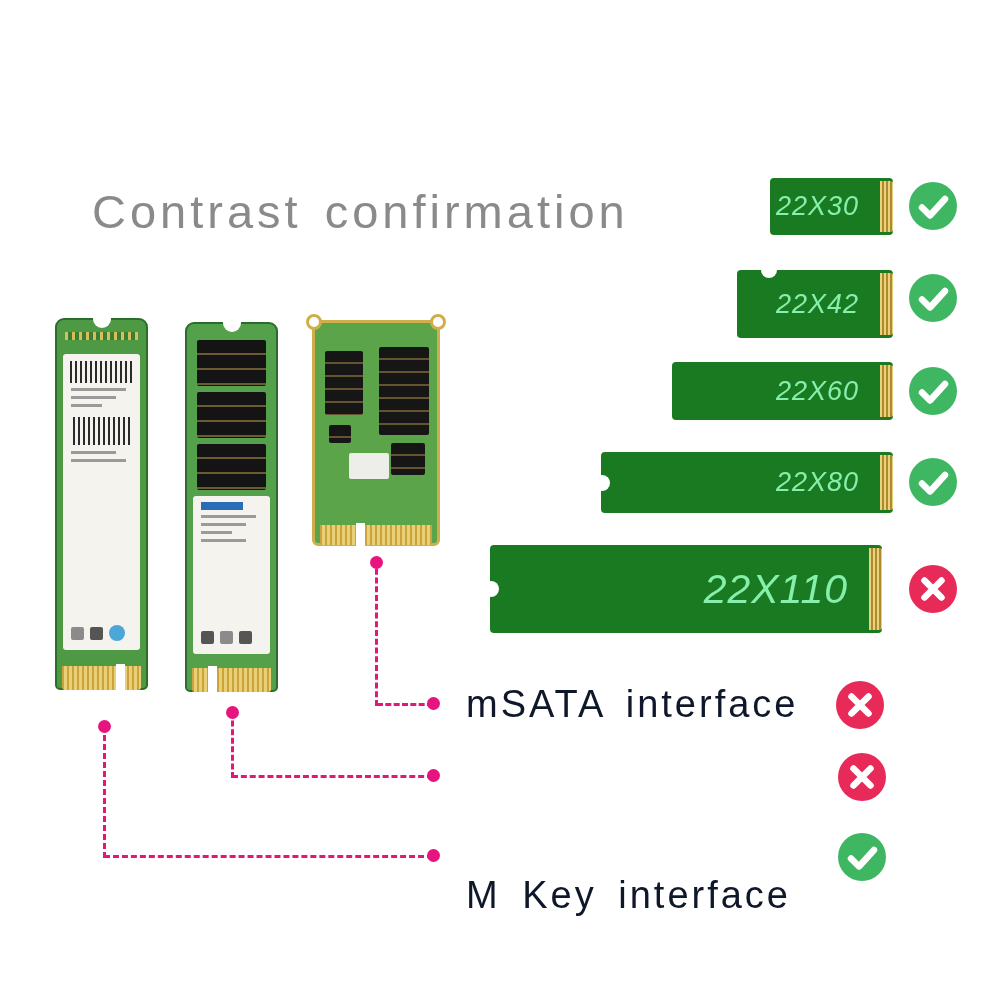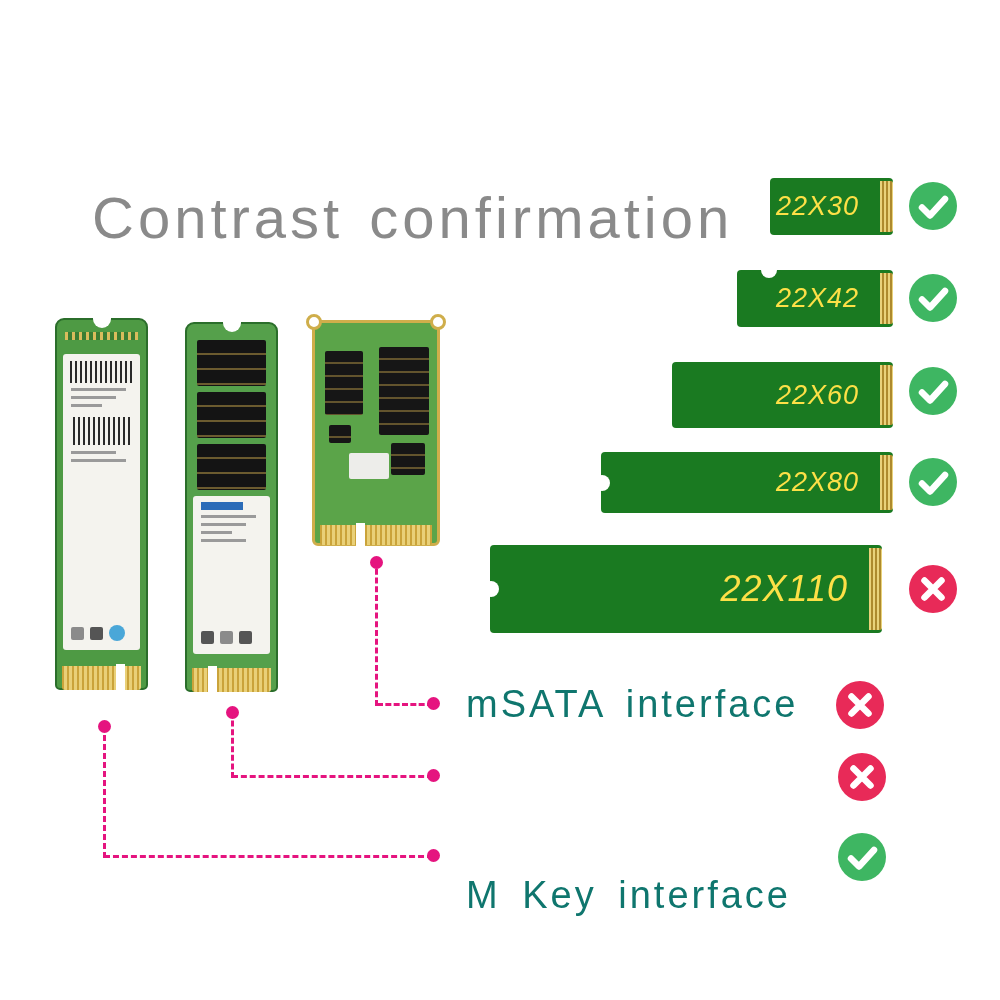--- a/index.html
+++ b/index.html
@@ -1,53 +1,53 @@
 <!DOCTYPE html>
 <html><head>
 <meta charset="utf-8">
 <style>
   * { margin:0; padding:0; box-sizing:border-box; }
   body { font-family:"Liberation Sans", sans-serif; background:#fff; }
   .stage { position:relative; width:1000px; height:1000px; background:#fff; overflow:hidden; }
 
   
-  .title { position:absolute; left:92px; top:184px; font-size:58px; font-weight:300;
+  .title { position:absolute; left:92px; top:184px; font-size:47px; font-weight:300;
            color:#8a8a8a; letter-spacing:4px; word-spacing:6px; }
 
   
   .bar { position:absolute; background:#1a7a21; border-radius:4px;
          display:flex; align-items:center; justify-content:flex-end; }
-  .bar-label { color:#fde047; font-style:italic; font-size:27px; letter-spacing:1px; padding-right:34px; }
+  .bar-label { color:#86efac; font-style:italic; font-size:27px; letter-spacing:1px; padding-right:34px; }
   .gold-edge { position:absolute; right:0; top:3px; bottom:3px; width:13px;
                background:repeating-linear-gradient(90deg,#e9d27b 0 2px,#ad8a2e 2px 4px);
                border-radius:0 2px 2px 0; }
   .notch { position:absolute; left:-7px; top:50%; transform:translateY(-50%);
            width:16px; height:16px; background:#fff; border-radius:50%; }
   .notch-top { left:24px; top:-8px; transform:none; }
   .bar1 { left:770px; top:178px; width:123px; height:57px; }
-  .bar2 { left:737px; top:270px; width:156px; height:57px; }
-  .bar3 { left:672px; top:362px; width:221px; height:66px; }
+  .bar2 { left:737px; top:270px; width:156px; height:68px; }
+  .bar3 { left:672px; top:362px; width:221px; height:58px; }
   .bar4 { left:601px; top:452px; width:292px; height:61px;text-align:center; }
   .bar5 { left:490px; top:545px; width:392px; height:88px; }
-  .bar5 .bar-label { font-size:36px; }
+  .bar5 .bar-label { font-size:41px; }
 
   
   .status-icon { position:absolute; width:48px; height:48px; }
   .status-icon svg { width:100%; height:100%; display:block; }
   .s1 { left:909px; top:182px; }
   .s2 { left:909px; top:274px; }
   .s3 { left:909px; top:367px; }
   .s4 { left:909px; top:458px; }
   .s5 { left:909px; top:565px; }
   .ic1 { left:836px; top:681px; }
   .ic2 { left:838px; top:753px; }
   .ic3 { left:838px; top:833px; }
 
   
-  .iface-label { position:absolute; color:#0f766e; font-size:38px; font-weight:300;
+  .iface-label { position:absolute; color:#0f172a; font-size:38px; font-weight:300;
                  letter-spacing:3px; word-spacing:8px; }
   .i1 { left:466px; top:683px; }
   .i2 { left:466px; top:755px; }
   .i3 { left:466px; top:874px; }
 
   
   .vline { position:absolute; width:0; border-left:3px dashed #e5147f; }
   .hline { position:absolute; height:0; border-top:3px dashed #e5147f; }
   .dot   { position:absolute; width:13px; height:13px; border-radius:50%; background:#e5147f; }
   .vl-msata { left:375px; top:560px; height:146px; }

